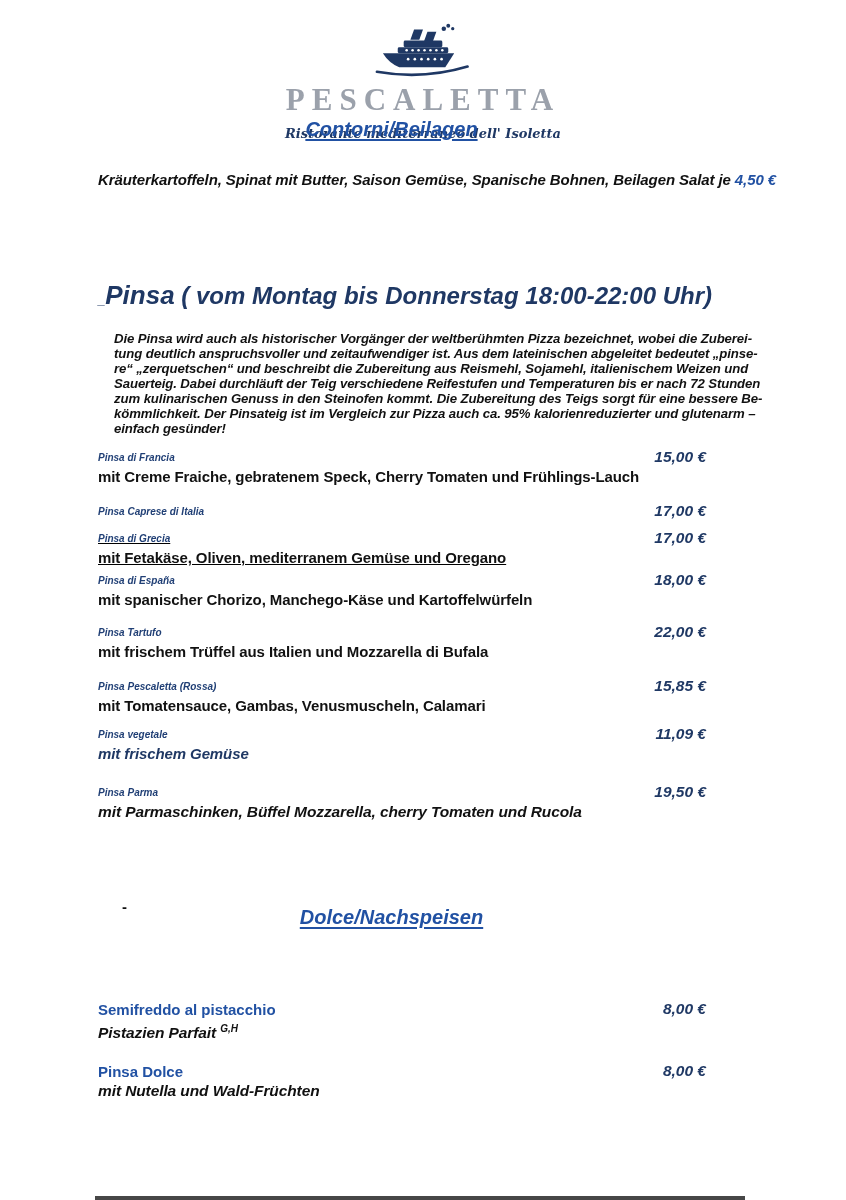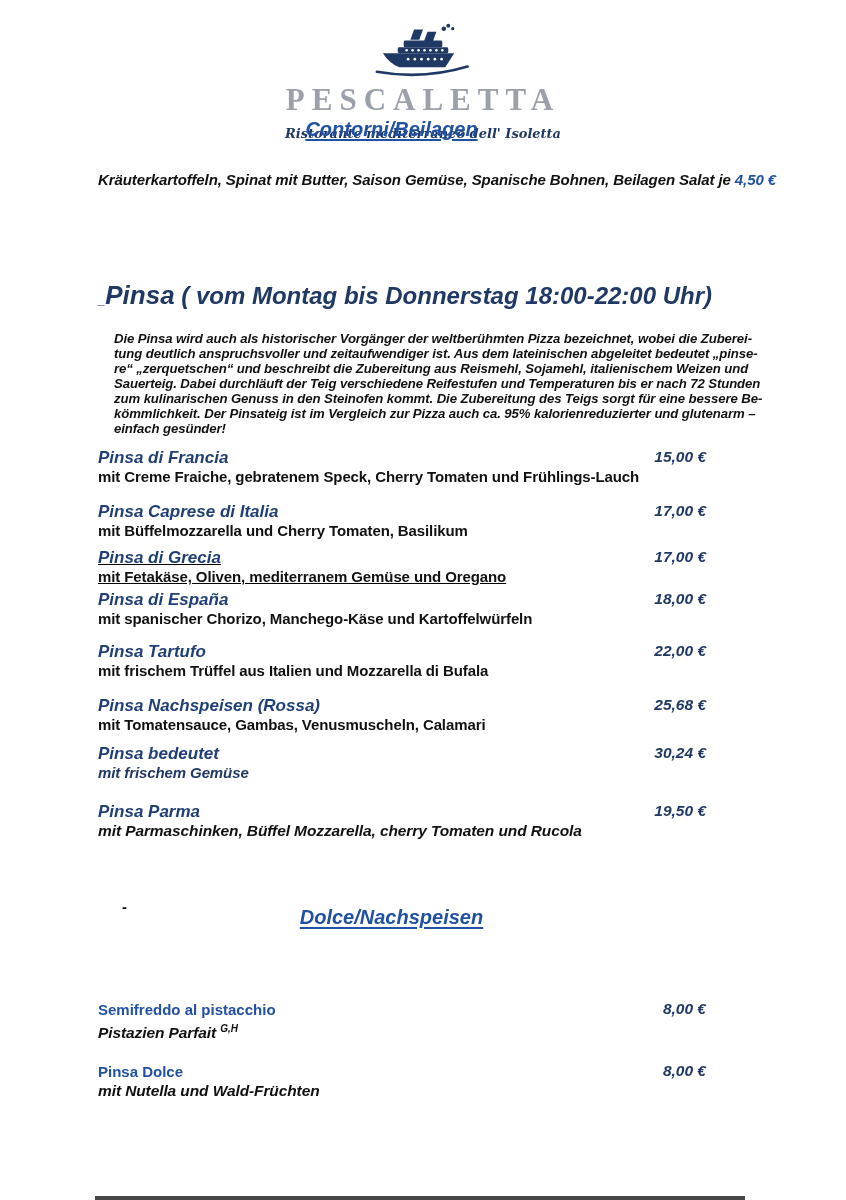--- a/index.html
+++ b/index.html
@@ -57,21 +57,21 @@
     font-size:13.2px;font-weight:bold;font-style:italic;
     color:#111111;line-height:15px;letter-spacing:-0.1px;
   }
   .pinsa-intro div{white-space:nowrap;}
   
   .items{position:absolute;left:98px;width:608px;}
   .items-pinsa{top:448px;}
   .items-dolce{top:1000px;}
   .menu-item{position:relative;}
   .item-name{
-    font-size:17px;font-weight:bold;font-style:italic;
+    font-size:10px;font-weight:bold;font-style:italic;
     color:#203f75;line-height:19px;white-space:nowrap;
   }
   .item-name.upright{font-style:normal;color:#2151a3;font-size:15px;}
   .item-desc{
     font-size:15px;font-weight:bold;color:#111111;
     line-height:19px;white-space:nowrap;letter-spacing:-0.1px;
   }
   .item-desc.navy-italic{color:#1f3864;font-style:italic;}
   .item-desc.black-italic{font-style:italic;font-size:15.5px;}
   .item-desc .sup{
@@ -152,21 +152,20 @@
   <div class="items items-pinsa">
 
     <div class="menu-item mb16">
       <div class="item-name">Pinsa di Francia</div>
       <div class="item-desc">mit Creme Fraiche, gebratenem Speck, Cherry Tomaten und Frühlings-Lauch</div>
       <div class="item-price">15,00 €</div>
     </div>
 
     <div class="menu-item mb8">
       <div class="item-name">Pinsa Caprese di Italia</div>
-      <div class="item-desc">mit Büffelmozzarella und Cherry Tomaten, Basilikum</div>
       <div class="item-price">17,00 €</div>
     </div>
 
     <div class="menu-item mb22">
       <div class="item-name">Pinsa di Grecia</div>
       <div class="item-desc">mit Fetakäse, Oliven, mediterranem Gemüse und Oregano</div>
       <div class="item-price">17,00 €</div>
     </div>
 
     <div class="menu-item mb14">
@@ -175,29 +174,29 @@
       <div class="item-price">18,00 €</div>
     </div>
 
     <div class="menu-item mb16">
       <div class="item-name">Pinsa Tartufo</div>
       <div class="item-desc">mit frischem Trüffel aus Italien und Mozzarella di Bufala</div>
       <div class="item-price">22,00 €</div>
     </div>
 
     <div class="menu-item mb10">
-      <div class="item-name">Pinsa Nachspeisen (Rossa)</div>
+      <div class="item-name">Pinsa Pescaletta (Rossa)</div>
       <div class="item-desc">mit Tomatensauce, Gambas, Venusmuscheln, Calamari</div>
-      <div class="item-price">25,68 €</div>
+      <div class="item-price">15,85 €</div>
     </div>
 
     <div class="menu-item mb20">
-      <div class="item-name">Pinsa bedeutet</div>
+      <div class="item-name">Pinsa vegetale</div>
       <div class="item-desc navy-italic">mit frischem Gemüse</div>
-      <div class="item-price">30,24 €</div>
+      <div class="item-price">11,09 €</div>
     </div>
 
     <div class="menu-item">
       <div class="item-name">Pinsa Parma</div>
       <div class="item-desc black-italic">mit Parmaschinken, Büffel Mozzarella, cherry Tomaten und Rucola</div>
       <div class="item-price">19,50 €</div>
     </div>
 
   </div>
 

